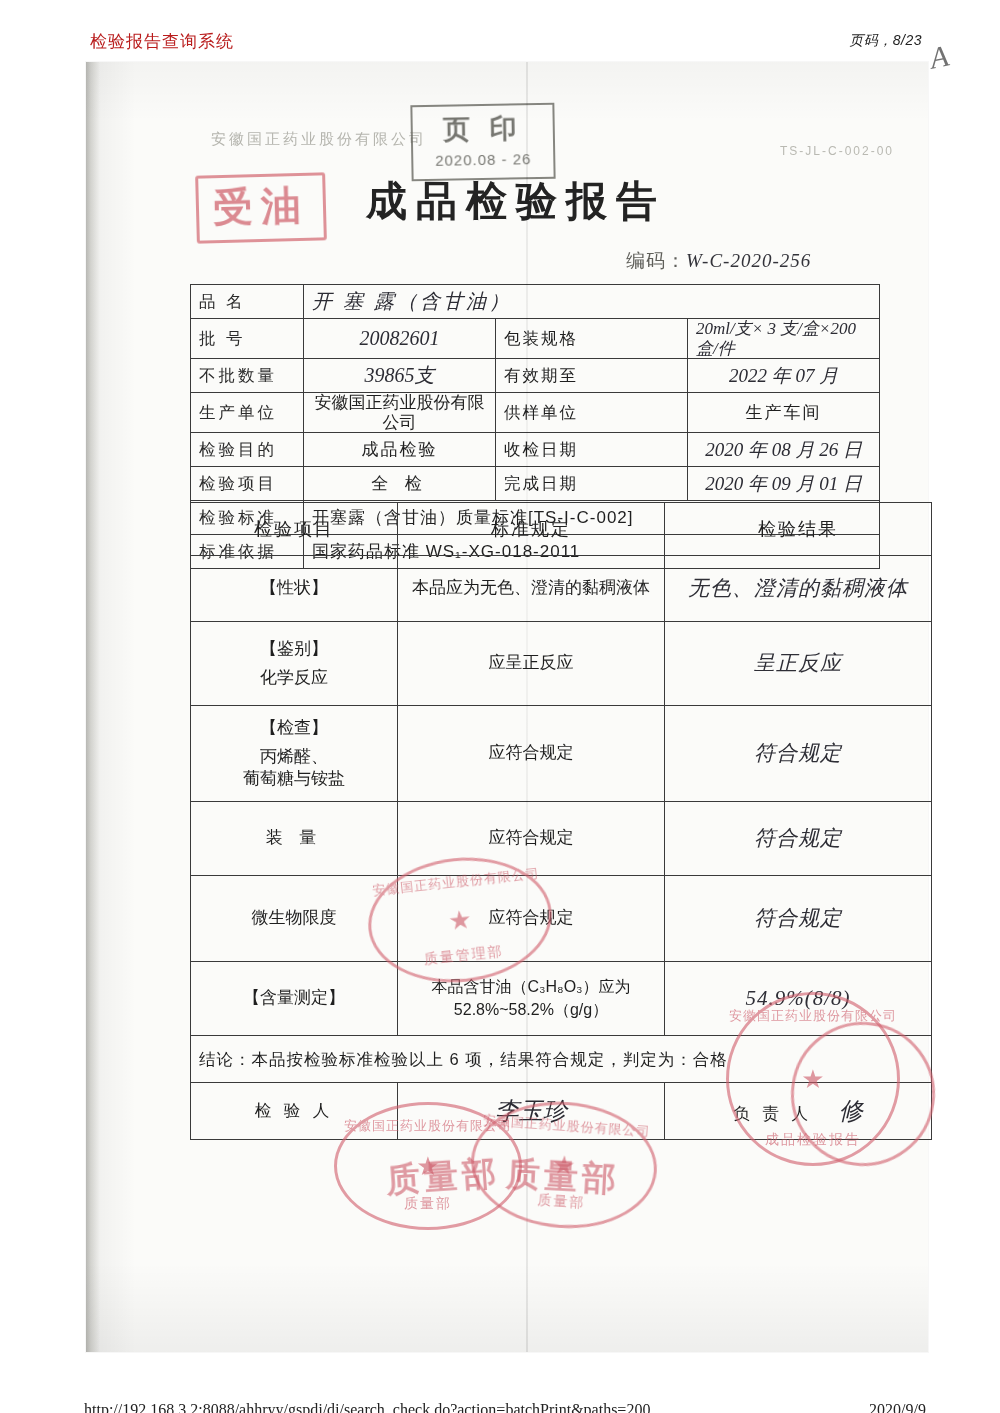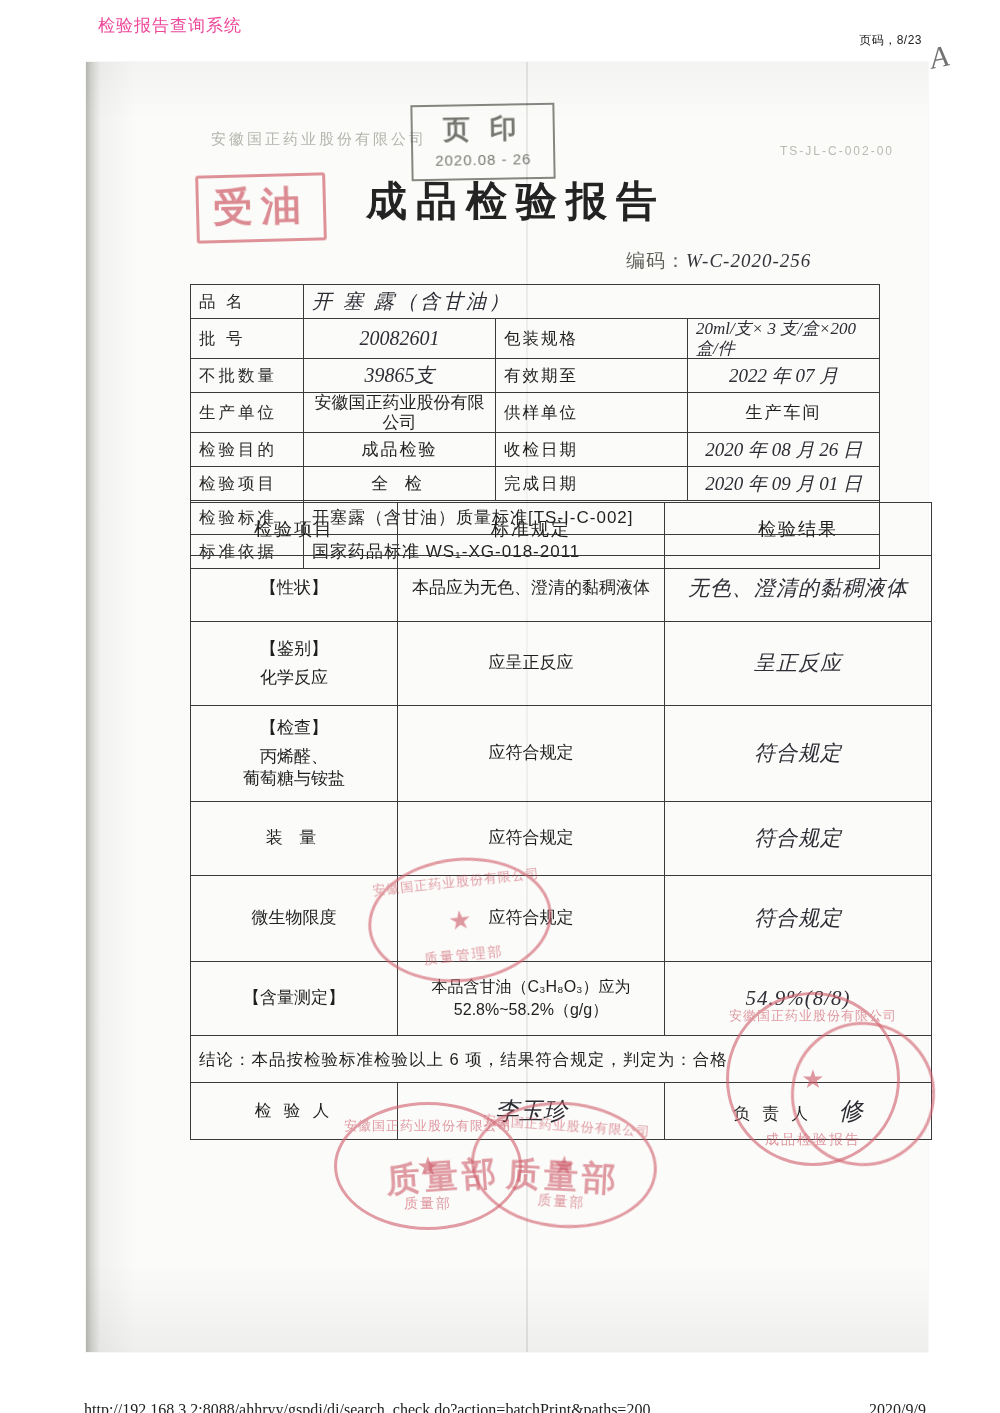--- a/index.html
+++ b/index.html
@@ -20,33 +20,33 @@
   .print-header {
     position: absolute;
     top: 10px;
     left: 0;
     width: 1000px;
     height: 34px;
   }
   .print-header .ph-title {
     position: absolute;
     left: 90px;
-    top: 4px;
+    top: 20px;
     font-size: 17px;
-    color: #ec4899;
+    color: #b91c1c;
     letter-spacing: 1px;
-    margin-left: 8px;
   }
   .print-header .ph-page {
     position: absolute;
     right: 78px;
     top: 22px;
-    font-size: 12px;
+    font-size: 14px;
     color: #222;
     letter-spacing: 0.5px;
+    font-style: italic;
   }
   .print-footer {
     position: absolute;
     bottom: 12px;
     left: 0;
     width: 1000px;
     font-size: 15.5px;
     color: #222;
   }
   .print-footer .pf-url {

